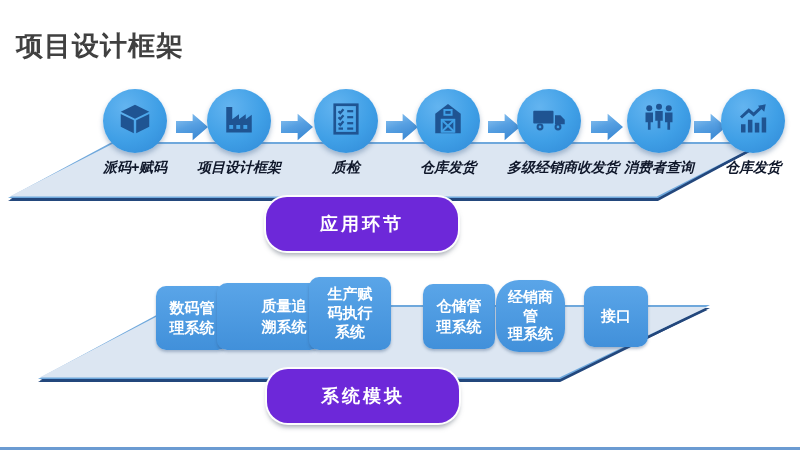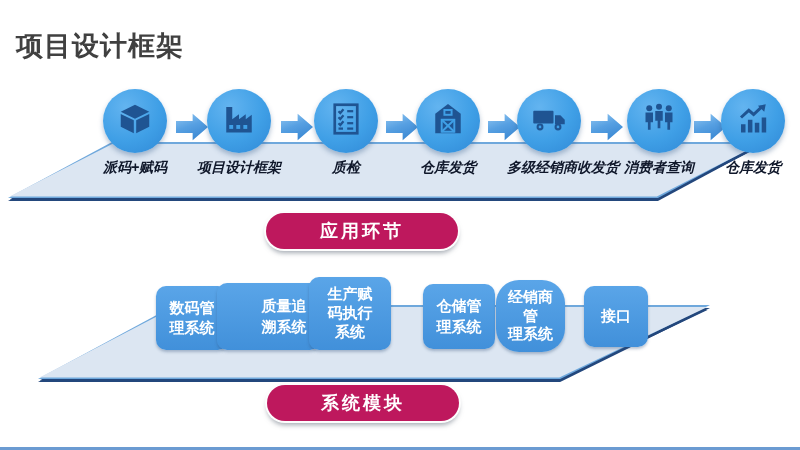--- a/index.html
+++ b/index.html
@@ -46,26 +46,25 @@
   .a5{left:591px;} .a6{left:694px;}
   
   .step-label{
     position:absolute;top:159px;transform:translateX(-50%);
     font-size:14px;font-weight:bold;color:#0f172a;white-space:nowrap;z-index:3;font-style:italic;
   }
   .l1{left:135px;} .l2{left:239px;} .l3{left:346px;} .l4{left:448px;}
   .l5{left:563px;} .l6{left:659px;} .l7{left:753px;}
   
   .pill{
-    position:absolute;width:192px;height:36px;border-radius:21px;
-    background:#be185d;color:#ffffff;z-index:4;
+    position:absolute;width:192px;height:54px;border-radius:21px;
+    background:#6d28d9;color:#ffffff;z-index:4;
     display:flex;align-items:center;justify-content:center;
     font-size:18px;font-weight:bold;letter-spacing:3px;
     box-shadow:0 0 0 2px #fdfdfd,0 4px 5px rgba(90,100,115,.55);
-    margin-top:16px;
   }
   .pill-top{left:266px;top:197px;}
   .pill-bottom{left:267px;top:369px;}
   
   .module{
     position:absolute;z-index:3;border-radius:10px;
     background:linear-gradient(180deg,#5aa5e8,#4190da);
     box-shadow:0 2px 3px rgba(50,80,120,.35);
     color:#ffffff;font-weight:bold;font-size:15px;line-height:1.35;
     display:flex;flex-direction:column;align-items:center;justify-content:center;

